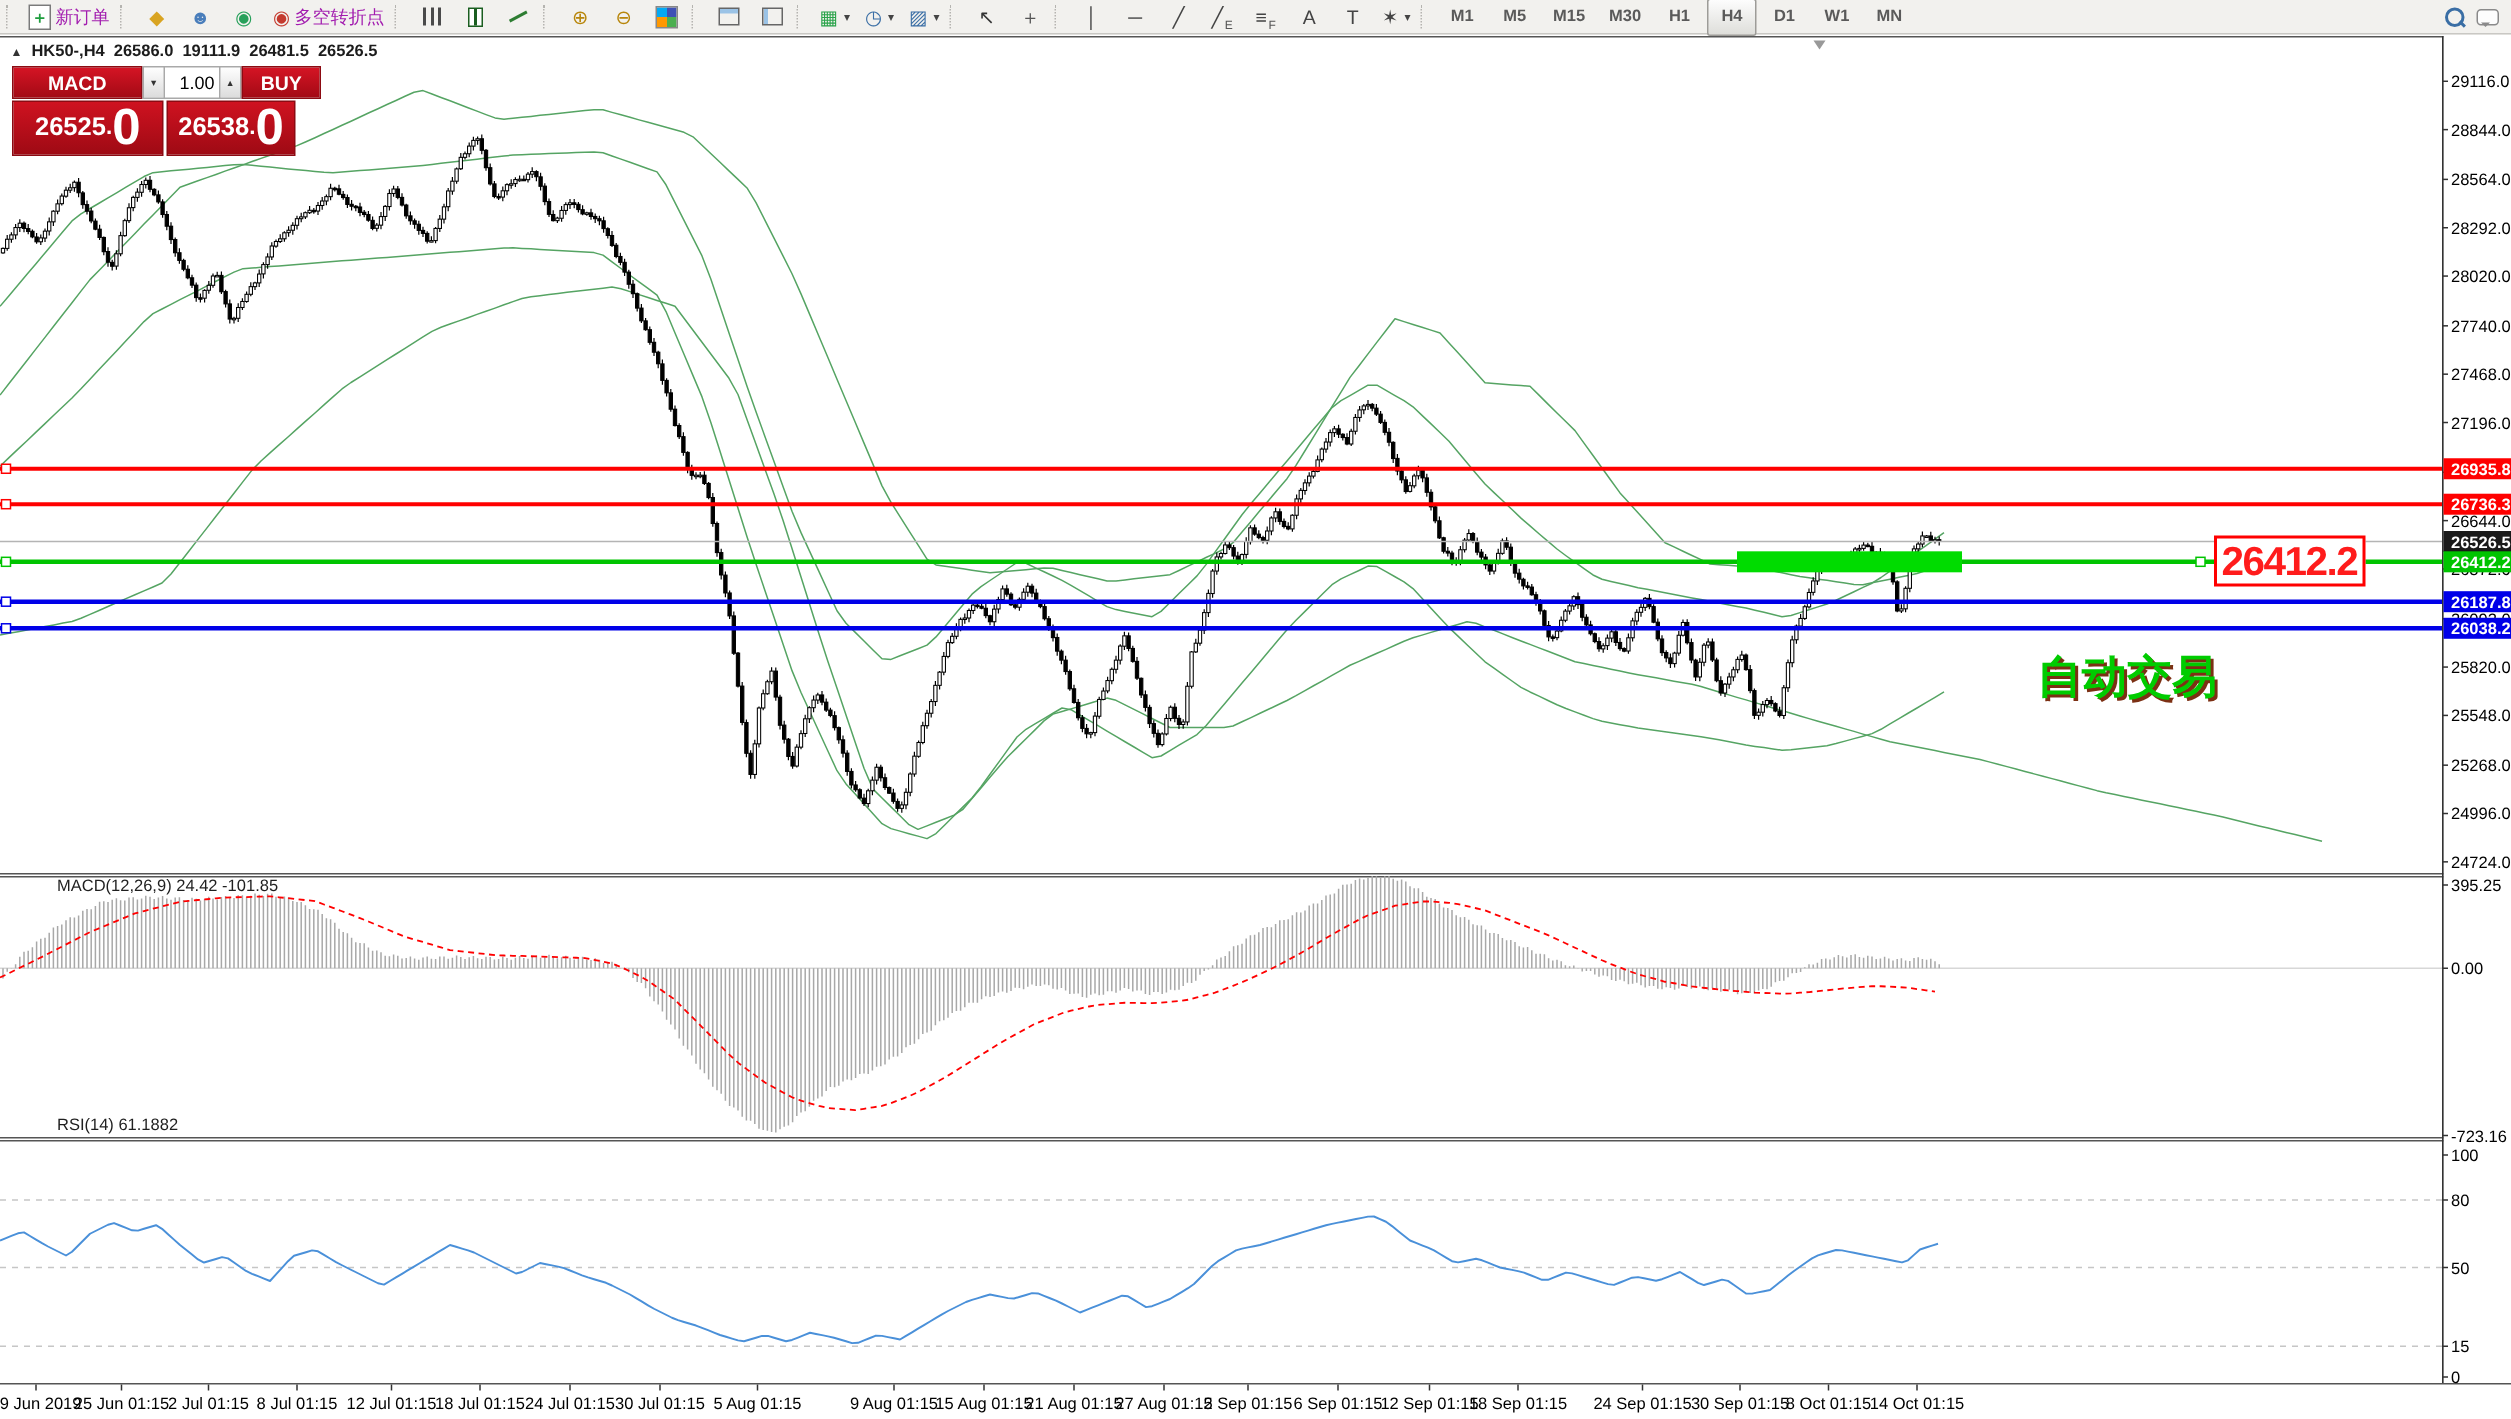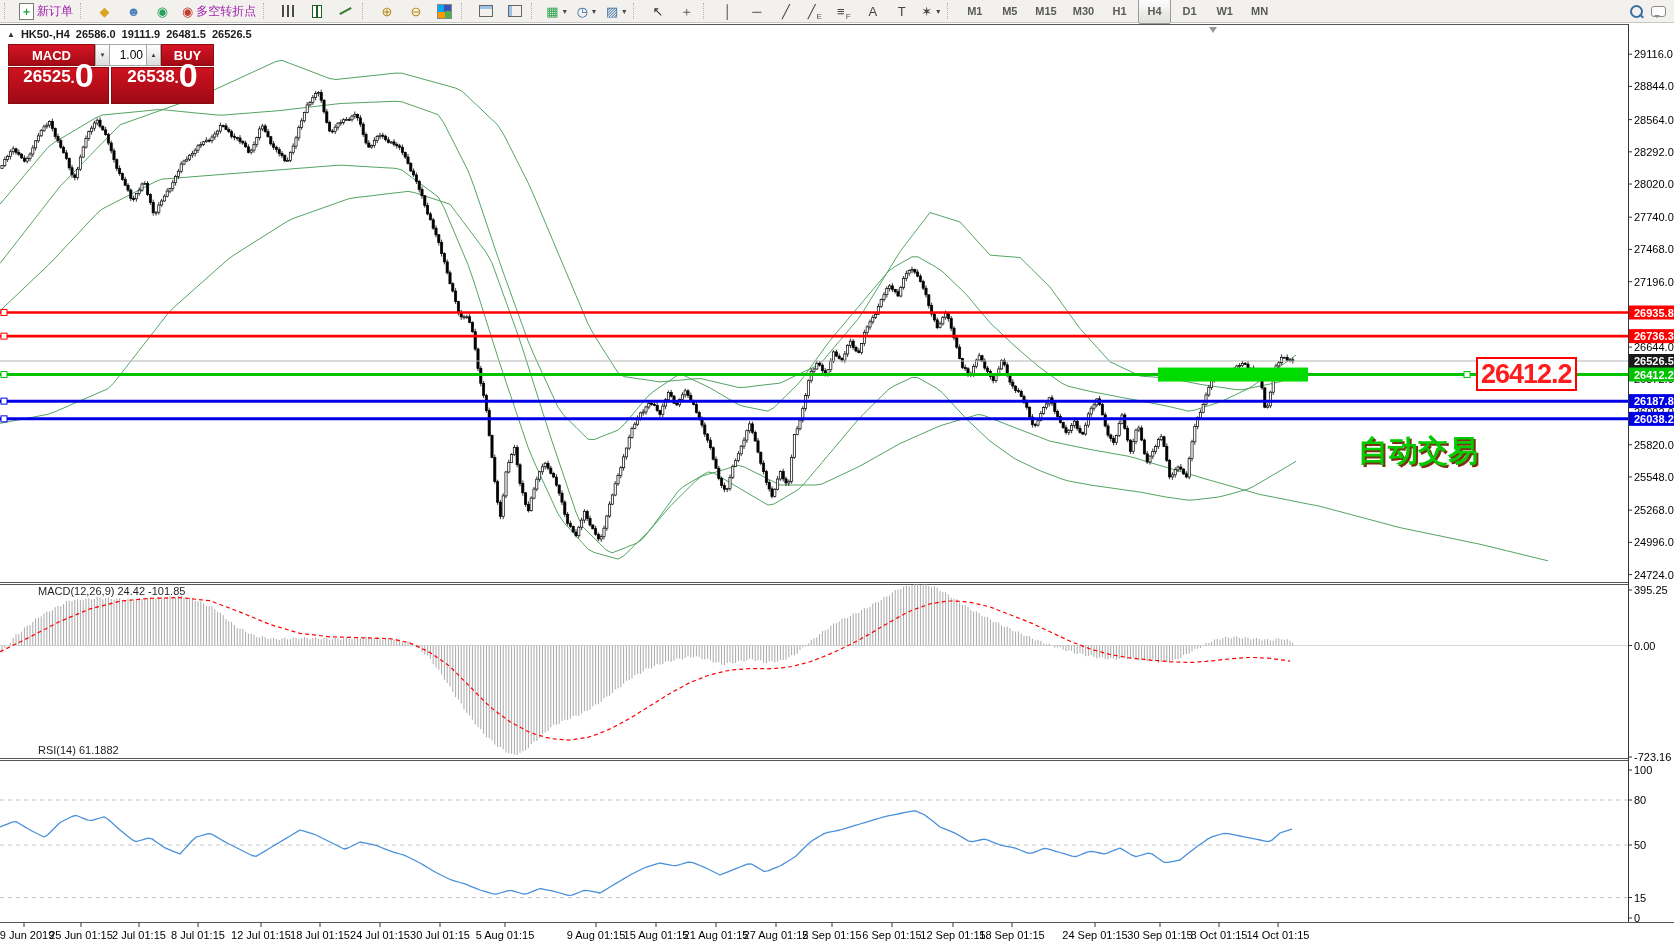--- a/index.html
+++ b/index.html
@@ -42,27 +42,27 @@
   .btn-red{background:linear-gradient(#d51424,#a30a15);color:#fff;font-weight:bold;font-size:13px;
            display:flex;align-items:center;justify-content:center;border:1px solid #8c0a12;box-sizing:border-box;}
   #sellBtn{width:87px;}
   #buyBtn{width:53px;}
   .spin{display:flex;height:22px;box-sizing:border-box;}
   .spin button{width:15px;border:1px solid #a9a9a9;background:linear-gradient(#fefefe,#dcdcdc);
                font-size:7px;color:#333;padding:0;box-sizing:border-box;}
   .spin input{width:36px;border:1px solid #a9a9a9;border-left:none;border-right:none;text-align:right;
               font-size:12px;padding:0 3px;box-sizing:border-box;font-family:"Liberation Sans",sans-serif;}
   .row2{display:flex;margin-top:1px;height:37px;}
-  .pricebox{background:linear-gradient(#cf1220,#9e0a14);color:#fff;display:flex;align-items:flex-end;
-            justify-content:center;border:1px solid #8c0a12;box-sizing:border-box;padding-bottom:11px;}
+  .pricebox{background:linear-gradient(#cf1220,#9e0a14);color:#fff;display:flex;align-items:center;
+            justify-content:center;border:1px solid #8c0a12;box-sizing:border-box;padding-bottom:1px;}
   .pricebox .pm{font-size:17px;font-weight:bold;line-height:30px;}
   .pricebox .pd{font-size:15px;font-weight:bold;line-height:28px;}
   .pricebox .pb{font-size:34px;font-weight:bold;line-height:34px;}
   #sellBox{width:101px;margin-right:2px;}
-  #buyBox{width:103px;}
+  #buyBox{width:86px;}
   
   .pane-label{position:absolute;font-size:11px;color:#1f1f1f;margin-left:32px;}
   #bigLabel{position:absolute;left:1476px;top:333px;border:2px solid #ff0000;background:#fff;color:#ff1c1c;
             font-size:27px;font-weight:bold;padding:0 3px;line-height:30px;letter-spacing:-1px;}
   #cnText{position:absolute;left:1358px;top:407px;font-size:30px;font-weight:bold;color:#00cc00;
           text-shadow:2px 2px 0 #7c3014;white-space:nowrap;}
 </style>
 </head>
 <body>
 

